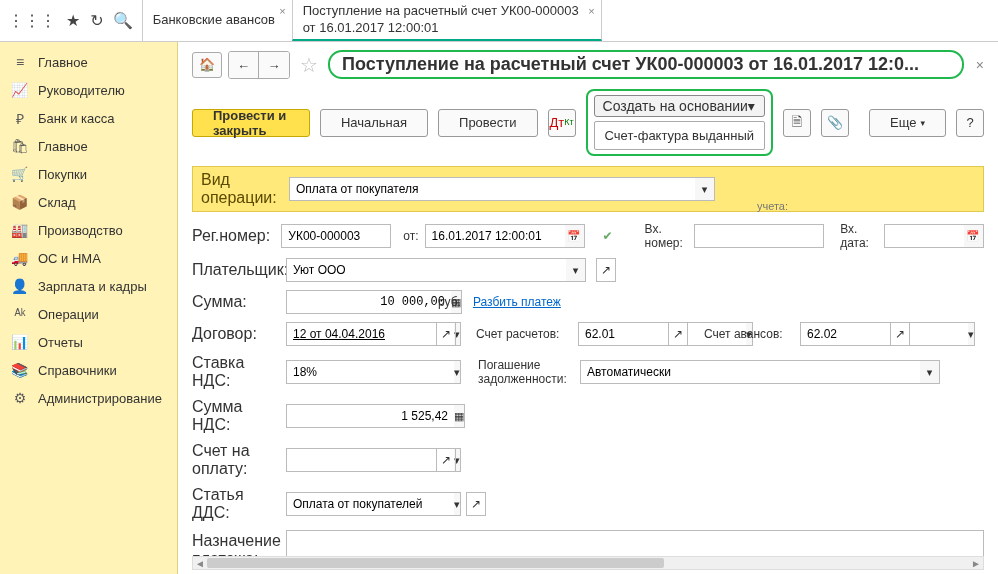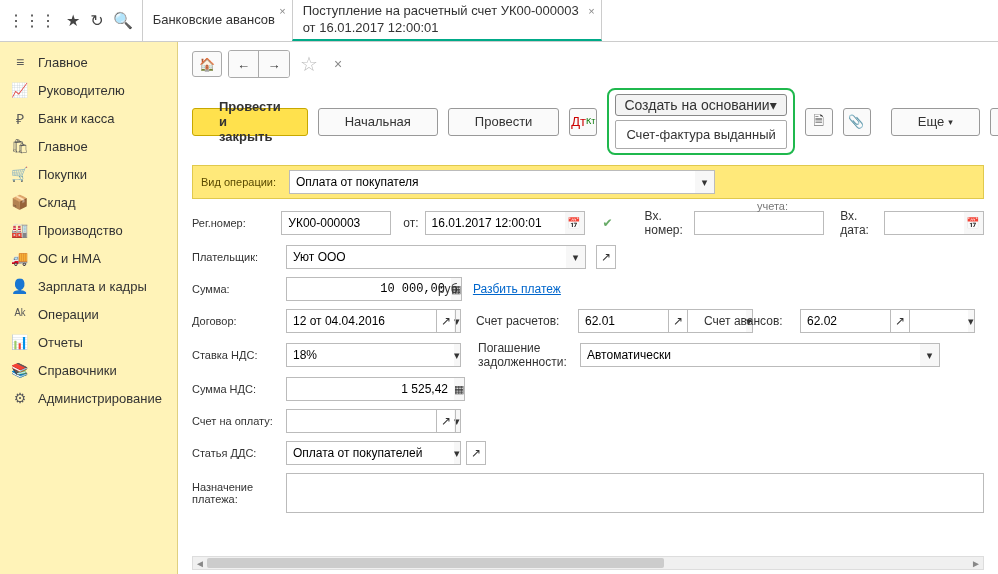--- a/index.html
+++ b/index.html
@@ -18,31 +18,31 @@
   .sidebar { width: 178px; background: #fff3b8; border-right: 1px solid #e0d080; padding-top: 6px; }
   .sidebar-item { display: flex; align-items: center; padding: 6px 12px; gap: 10px; cursor: pointer; color: #333; font-size: 13px; }
   .sidebar-icon { width: 16px; height: 16px; display: inline-flex; align-items: center; justify-content: center; font-size: 14px; color: #5a5a5a; }
   
   .content { flex: 1; padding: 8px 14px; position: relative; overflow: hidden; }
   .navrow { display: flex; align-items: center; gap: 6px; margin-bottom: 10px; }
   .iconbtn { border: 1px solid #aaa; background: #fafafa; border-radius: 3px; height: 26px; min-width: 30px; display: inline-flex; align-items: center; justify-content: center; cursor: pointer; font-size: 13px; }
   .title-bubble { border: 2px solid #1fb84d; border-radius: 14px; padding: 2px 12px; font-size: 18px; font-weight: bold; flex: 1; white-space: nowrap; overflow: hidden; text-overflow: ellipsis; }
   
   .toolbar { display: flex; align-items: center; gap: 10px; margin-bottom: 10px; }
-  .btn { border: 1px solid #999; background: #fafafa; border-radius: 3px; height: 28px; padding: 0 26px; display: inline-flex; align-items: center; justify-content: center; cursor: pointer; font-size: 13px; }
+  .btn { border: 1px solid #999; background: #fafafa; border-radius: 3px; height: 28px; padding: 0 20px; display: inline-flex; align-items: center; justify-content: center; cursor: pointer; font-size: 13px; }
   .btn.primary { background: #ffe14d; border-color: #c7a800; font-weight: bold; }
   .btn.small { padding: 0 6px; min-width: 28px; }
   .btn .caret { margin-left: 4px; font-size: 9px; }
   
   .dropdown-wrap { position: relative; border: 2px solid #1fb84d; border-radius: 8px; padding: 4px 6px; display: flex; flex-direction: column; }
   .dropdown-btn { border: 1px solid #888; background: #f3f3f3; border-radius: 3px; height: 22px; padding: 0 8px; display: inline-flex; align-items: center; white-space: nowrap; font-size: 14px; cursor: pointer; }
   .dropdown-menu { border: 1px solid #aaa; background: #fff; margin-top: 4px; padding: 6px 10px; border-radius: 2px; white-space: nowrap; font-size: 13px; cursor: pointer; }
   
   .form-row { display: flex; align-items: center; margin-bottom: 8px; gap: 6px; }
-  .label { width: 88px; color: #333; font-size: 11px; }
+  .label { width: 88px; color: #333; font-size: 16px; }
   .input { border: 1px solid #bbb; height: 24px; padding: 0 6px; font-size: 12px; background: #fff; }
   .input-group { display: flex; align-items: stretch; }
   .input-group .input { border-right: none; }
   .input-group .addon { border: 1px solid #bbb; border-left: none; width: 20px; display: flex; align-items: center; justify-content: center; background: #f7f7f7; cursor: pointer; font-size: 11px; }
   
   .op-row { background: #ffe97a; padding: 4px 8px; display: flex; align-items: center; margin-bottom: 10px; border: 1px solid #e0c94d; }
   .op-row .label { color: #5a4a00; }
   .op-row .input { flex: 1; background: #fff; }
   
   .link { color: #0066cc; text-decoration: underline; cursor: pointer; font-size: 12px; }
@@ -134,20 +134,21 @@
   </div>
 
   <div class="content">
     <div class="navrow">
       <span class="iconbtn">🏠</span>
       <span style="display:inline-flex;border:1px solid #aaa;border-radius:3px;overflow:hidden">
         <span class="iconbtn" style="border:none;border-right:1px solid #aaa;border-radius:0">←</span>
         <span class="iconbtn" style="border:none;border-radius:0">→</span>
       </span>
       <span style="font-size:20px;color:#bbb;margin:0 4px">☆</span>
+      <span class="title-bubble">Поступление на расчетный счет УК00-000003 от 16.01.2017 12:0...</span>
       <span class="close-x">×</span>
     </div>
 
     <div class="toolbar">
       <span class="btn primary">Провести и закрыть</span>
       <span class="btn">Начальная</span>
       <span class="btn">Провести</span>
       <span class="btn small">
           <span style="color:#c00;font-size:13px;line-height:1">Дт</span>
           <span style="color:#070;font-size:9px;line-height:1">Кт</span>
@@ -212,21 +213,21 @@
         <input class="input" style="flex: 1 1 0%; text-align: right; font-family: Liberation Mono, monospace;" value="10 000,00">
         <span class="addon">▦</span>
       </div>
       <span class="sublabel" style="margin:0 6px">руб.</span>
       <span class="link">Разбить платеж</span>
     </div>
 
     <div class="form-row">
       <span class="label">Договор:</span>
       <div class="input-group" style="width:140px">
-        <input class="input" style="flex: 1 1 0%;" value="12 от 04.04.2016">
+        <input class="input" style="flex: 1 1 0%; text-decoration: underline;" value="12 от 04.04.2016">
         <span class="addon">▾</span>
       </div>
       <span class="addon" style="border:1px solid #bbb;width:20px;height:24px;display:flex;align-items:center;justify-content:center;margin-left:4px;cursor:pointer">↗</span>
       <span class="sublabel" style="margin-left:14px;width:96px">Счет расчетов:</span>
       <div class="input-group" style="width:80px">
         <input class="input" style="flex: 1 1 0%;" value="62.01">
         <span class="addon">▾</span>
       </div>
       <span class="addon" style="border:1px solid #bbb;width:20px;height:24px;display:flex;align-items:center;justify-content:center;margin-left:4px;cursor:pointer">↗</span>
       <span class="sublabel" style="margin-left:10px;width:90px">Счет авансов:</span>

